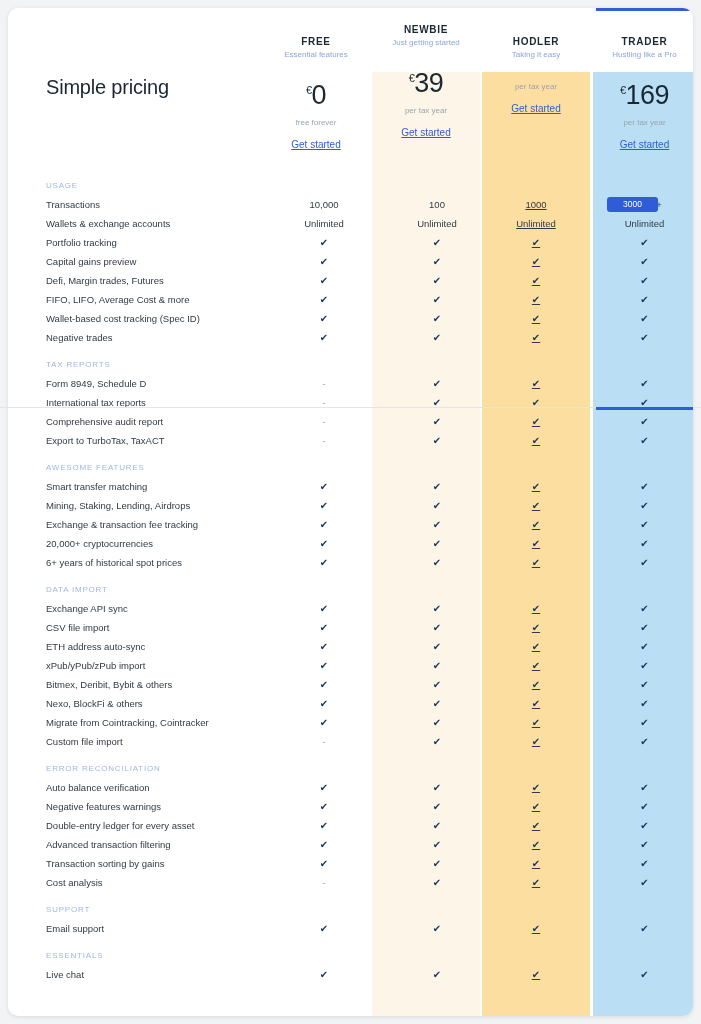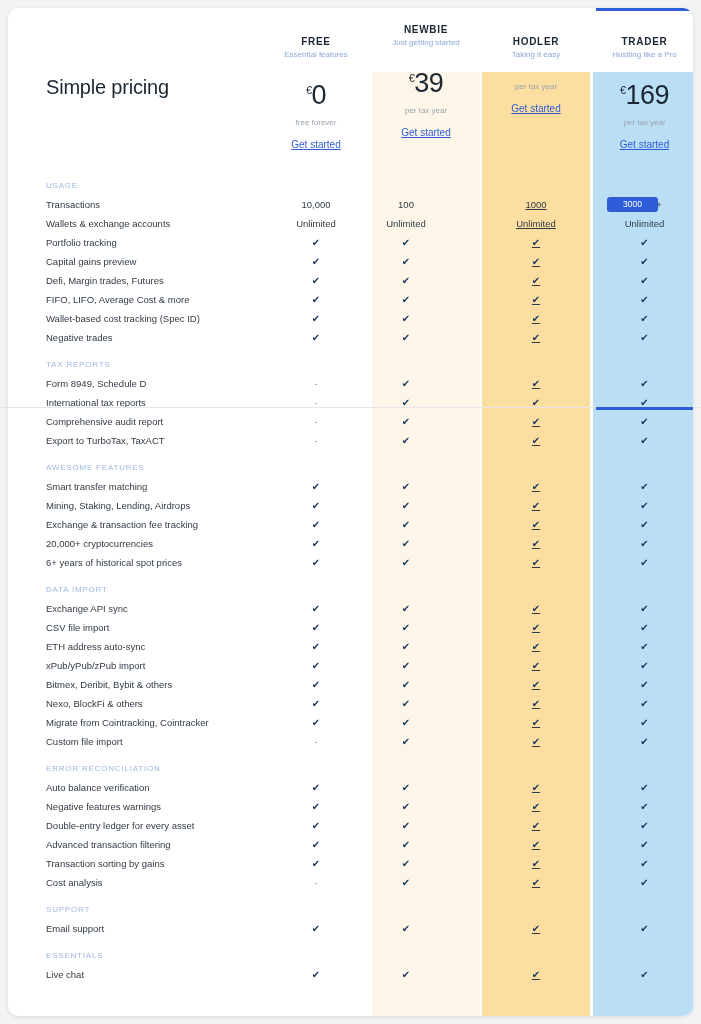--- a/index.html
+++ b/index.html
@@ -143,22 +143,22 @@
   }
   .cell {
     position: absolute;
     top: 0;
     width: 108px;
     text-align: center;
     font-size: 9.5px;
     color: #303a45;
     line-height: 19px;
   }
-  .c-free { left: 254px; }
-  .c-newbie { left: 344px; }
+  .c-free { left: 262px; }
+  .c-newbie { left: 375px; }
   .c-hodler { left: 474px; text-decoration: underline; }
   .c-trader { left: 585px; width: 103px; }
   .check { color: #17375e; font-size: 10px; }
   .dash { color: #9aa3ad; }
 
   
   .badge {
     position: absolute;
     left: 599px; top: 2px;
     background: #2f5dd8;

